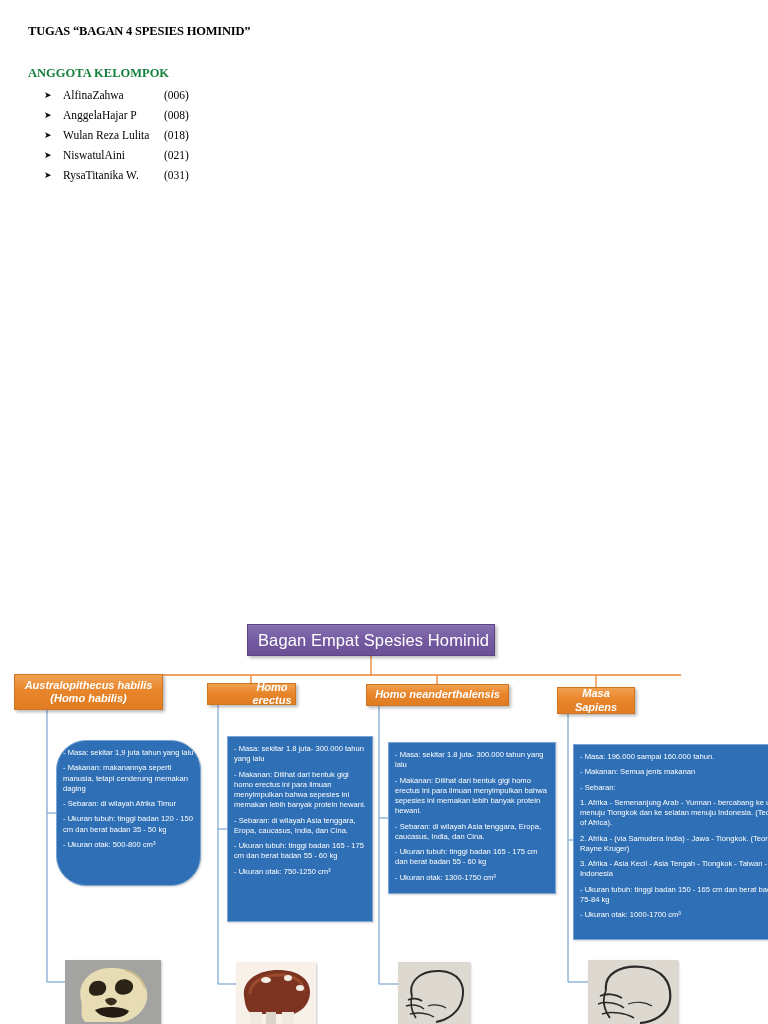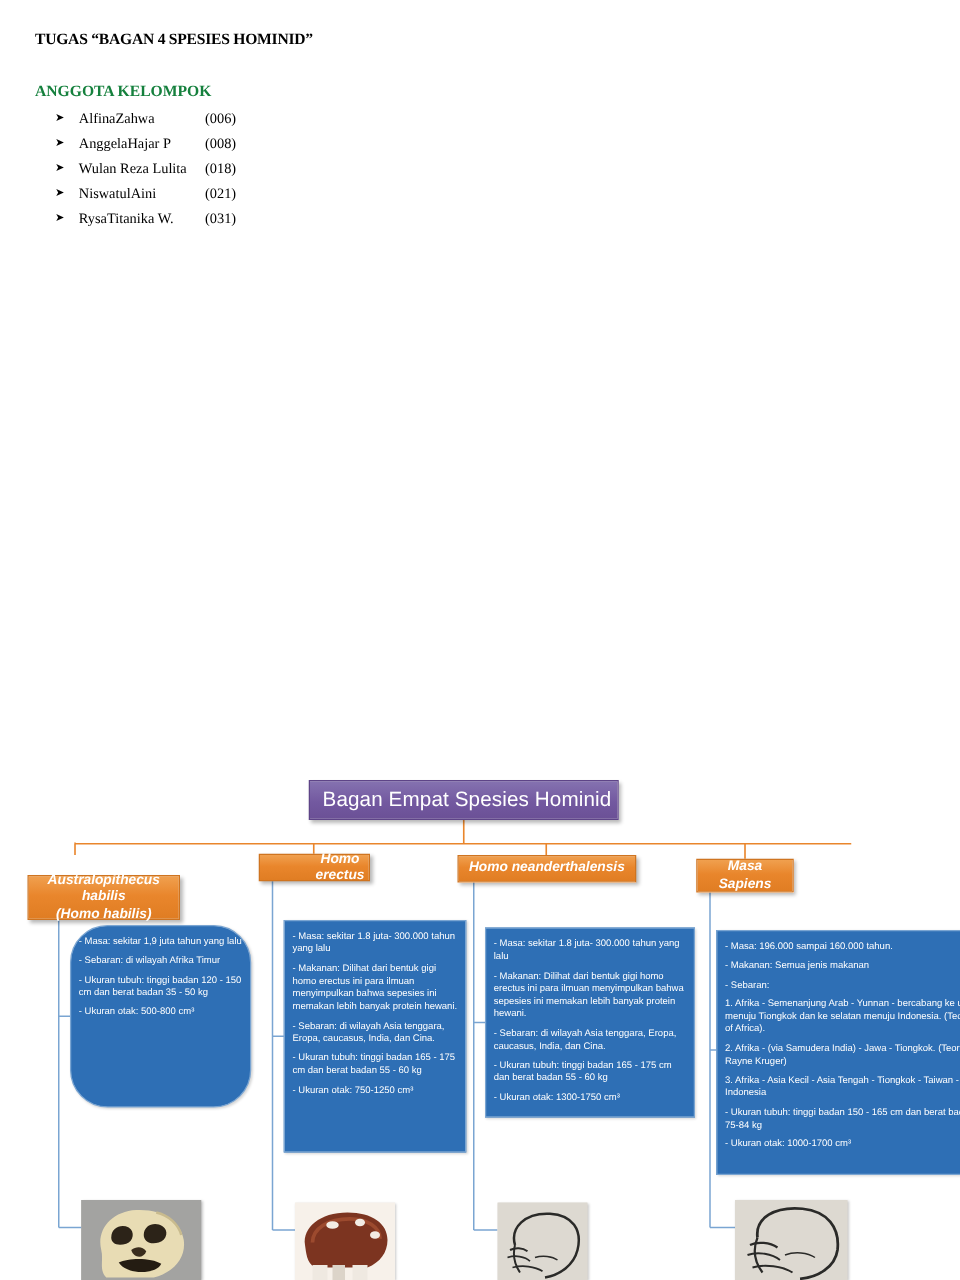--- a/index.html
+++ b/index.html
@@ -63,21 +63,21 @@
   .species-node{
     background:linear-gradient(180deg,#f0a04f 0%,#e9862c 45%,#e07d23 100%);
     border:1px solid #cf7420;
     box-shadow:2px 2px 3px rgba(0,0,0,0.28);
     display:flex;align-items:center;justify-content:center;
     text-align:center;
     font-size:11px;font-weight:bold;font-style:italic;
     line-height:1.22;
     padding:2px 7px;
   }
-  .species-1{left:22px;top:674px;width:122px;height:36px;margin-top:26px;}
+  .species-1{left:14px;top:674px;width:149px;height:36px;}
   .species-2{left:207px;top:683px;width:89px;height:22px;padding-left:48px;}
   .species-3{left:366px;top:684px;width:143px;height:22px;}
   .species-4{left:557px;top:687px;width:78px;height:27px;}
 
   .info-node{
     background:#2e6fb5;
     border:1px solid #7aa5d2;
     box-shadow:1px 1px 2px rgba(0,0,0,0.16);
     font-family:"Liberation Sans", sans-serif;
     font-size:7.6px;
@@ -188,20 +188,21 @@
 </div>
 <div class="node species-node species-3">
   <span>Homo neanderthalensis</span>
 </div>
 <div class="node species-node species-4">
   <span>Masa Sapiens</span>
 </div>
 
 <div class="node info-node info-1">
     <p>- Masa: sekitar 1,9 juta tahun yang lalu</p>
+    <p>- Makanan: makanannya seperti manusia, tetapi cenderung memakan daging</p>
     <p>- Sebaran: di wilayah Afrika Timur</p>
     <p>- Ukuran tubuh: tinggi badan 120 - 150 cm dan berat badan 35 - 50 kg</p>
     <p>- Ukuran otak: 500-800 cm³</p>
   </div>
 <div class="node info-node info-2">
     <p>- Masa: sekitar 1.8 juta- 300.000 tahun yang lalu</p>
     <p>- Makanan: Dilihat dari bentuk gigi homo erectus ini para ilmuan menyimpulkan bahwa sepesies ini memakan lebih banyak protein hewani.</p>
     <p>- Sebaran: di wilayah Asia tenggara, Eropa, caucasus, India, dan Cina.</p>
     <p>- Ukuran tubuh: tinggi badan 165 - 175 cm dan berat badan 55 - 60 kg</p>
     <p>- Ukuran otak: 750-1250 cm³</p>

